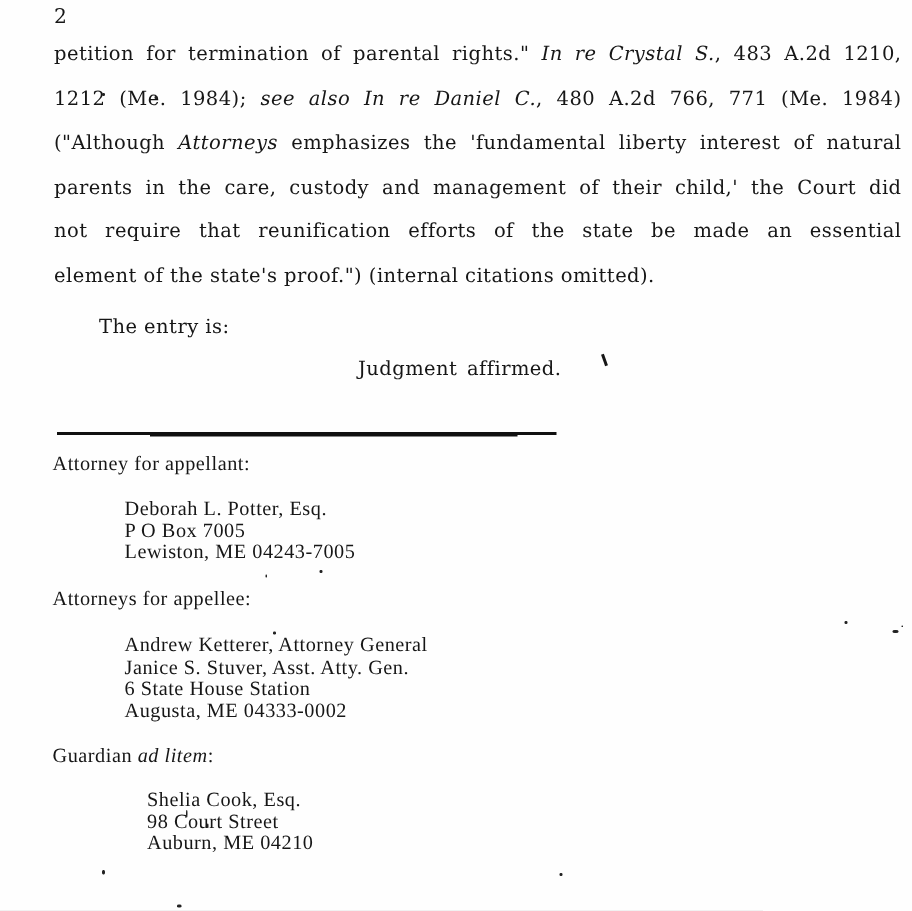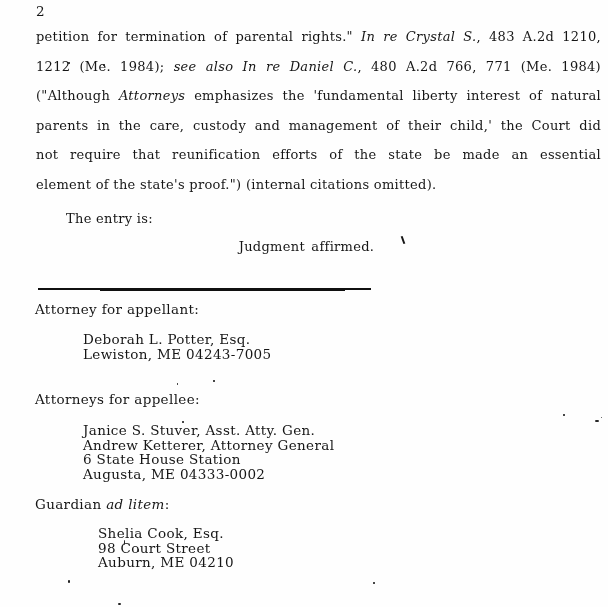--- a/index.html
+++ b/index.html
@@ -48,20 +48,21 @@
     background: #101010;
   }
   .rule-bold {
     left: 100px; top: 289px;
     width: 245px; height: 2px;
     background: #101010;
   }
   .label, .addr {
     font-size: 13.5px;
     letter-spacing: 0.35px;
+    font-family: Liberation Serif, serif;
   }
   .addr div { line-height: 14.7px; margin-left: 48px; }
   .lbl-appellant { left: 35px; top: 301px; }
   .addr-appellant { left: 35px; top: 332px; }
   .lbl-appellee { left: 35px; top: 391px; }
   .addr-appellee { left: 35px; top: 423px; }
   .lbl-guardian { left: 35px; top: 496px; }
   .addr-guardian { left: 50px; top: 526px; }
   .speck {
     position: absolute;
@@ -90,27 +91,28 @@
   <div class="abs judgment">Judgment affirmed.</div>
 
   <div class="abs pen-mark"></div>
 
   <div class="abs rule"></div>
   <div class="abs rule-bold"></div>
 
   <div class="abs label lbl-appellant">Attorney for appellant:</div>
   <div class="abs addr addr-appellant">
     <div>Deborah L. Potter, Esq.</div>
+    <div>P O Box 7005</div>
     <div>Lewiston, ME 04243-7005</div>
   </div>
 
   <div class="abs label lbl-appellee">Attorneys for appellee:</div>
   <div class="abs addr addr-appellee">
+    <div>Andrew Ketterer, Attorney General</div>
     <div>Janice S. Stuver, Asst. Atty. Gen.</div>
-    <div>Andrew Ketterer, Attorney General</div>
     <div>6 State House Station</div>
     <div>Augusta, ME 04333-0002</div>
   </div>
 
   <div class="abs label lbl-guardian"><span>Guardian </span><span class="it">ad litem</span><span>:</span></div>
   <div class="abs addr addr-guardian">
     <div>Shelia Cook, Esq.</div>
     <div>98 Court Street</div>
     <div>Auburn, ME 04210</div>
   </div>

